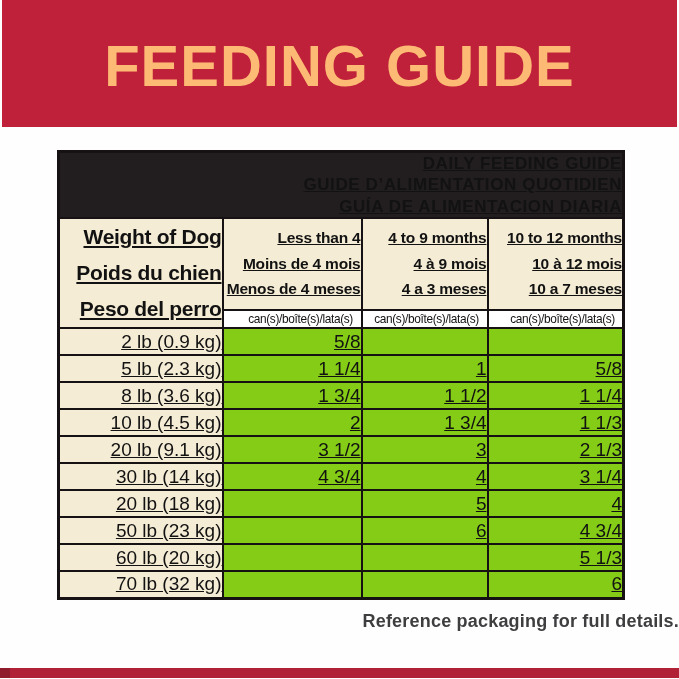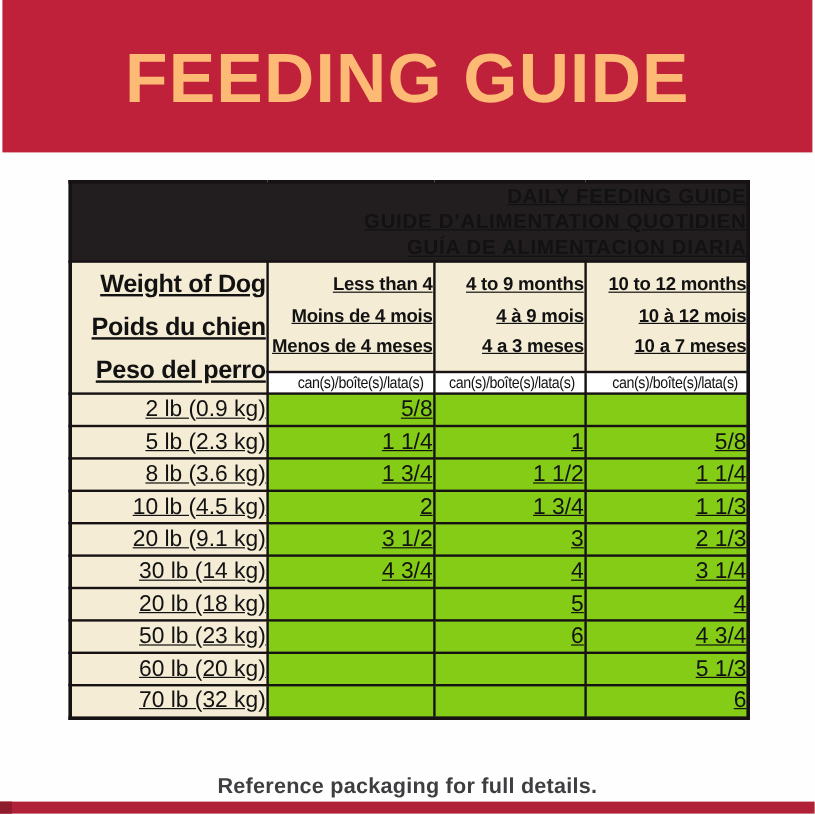--- a/index.html
+++ b/index.html
@@ -70,22 +70,22 @@
   td.weight-cell{
     background:var(--cream);
     height:27px;
     font-size:19px;font-weight:400;
   }
   td.value-cell{
     background:#84cc16;
     font-size:19px;font-weight:400;
   }
   .note{
-    position:absolute;top:645px;left:0;width:100%;
-    text-align:center;
+    position:absolute;top:611px;left:0;width:100%;
+    text-align:right;
     color:var(--note-gray);
     font-size:18px;font-weight:700;letter-spacing:0.2px;
   }
   .red-strip{
     position:absolute;bottom:1px;left:0;width:679px;height:10px;
     background:var(--strip-red);
   }
   .red-strip-accent{
     position:absolute;left:0;top:0;height:100%;width:10px;
     background:var(--strip-red-dark);

